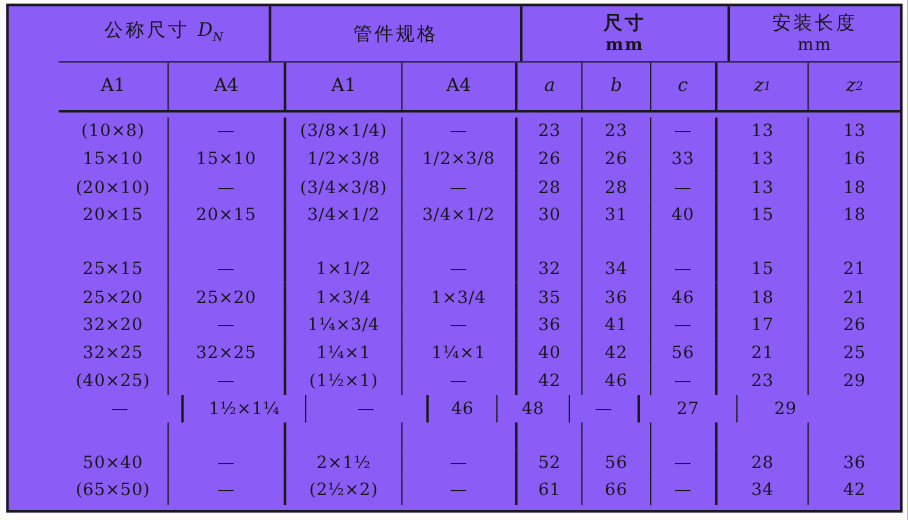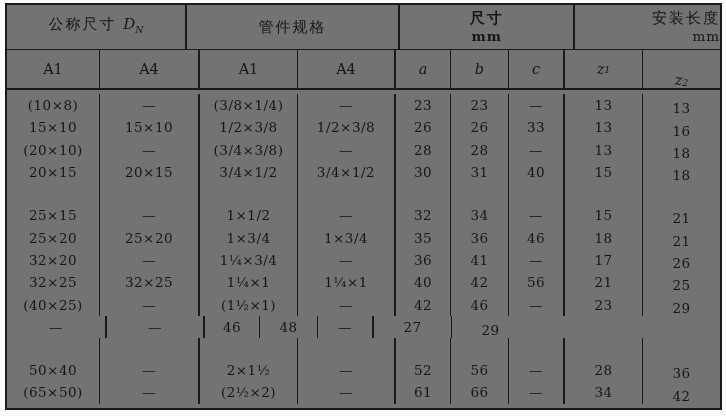--- a/index.html
+++ b/index.html
@@ -10,32 +10,33 @@
     color:#161616;
     position:relative;
     overflow:hidden;
   }
   .table{
     position:absolute;left:5px;top:3px;
     width:717px;height:407px;
     border:2px solid #1a1a1a;
     box-sizing:border-box;
     display:flex;flex-direction:column;
-    background:#737373;
+    background:#8b5cf6;
+    padding-left:40px;
   }
   .hrow{display:flex;flex-direction:row;flex:0 0 auto;}
   .cell{
     box-sizing:border-box;
     display:flex;align-items:center;justify-content:center;
     text-align:center;
     border-right:1px solid #1a1a1a;
     overflow:hidden;
   }
   .sec{border-right-width:2px;}
-  .last{border-right:none;align-items:flex-end;}
+  .last{border-right:none;}
   
   .c0{width:93px;} .c1{width:100px;}
   .c2{width:98px;} .c3{width:98px;}
   .c4{width:55px;} .c5{width:58px;} .c6{width:56px;}
   .c7{width:78px;} .c8{width:77px;}
   
   .g0{width:193px;} .g1{width:228px;} .g2{width:188px;font-weight:bold;} .g3{width:155px;}
 
   .hdr1{height:44px;border-bottom:1px solid #1a1a1a;}
   .hdr1 .cell{flex-direction:column;justify-content:center;
@@ -212,20 +213,21 @@
         <div class="cell c2">(1½×1)</div>
         <div class="cell c3 sec">—</div>
         <div class="cell c4">42</div>
         <div class="cell c5">46</div>
         <div class="cell c6 sec">—</div>
         <div class="cell c7">23</div>
         <div class="cell c8 last">29</div>
       </div>
       <div class="trow">
         <div class="cell c1 sec">—</div>
+        <div class="cell c2">1½×1¼</div>
         <div class="cell c3 sec">—</div>
         <div class="cell c4">46</div>
         <div class="cell c5">48</div>
         <div class="cell c6 sec">—</div>
         <div class="cell c7">27</div>
         <div class="cell c8 last">29</div>
       </div>
       <div class="trow gap">
         <div class="cell c0"></div>
         <div class="cell c1 sec"></div>

